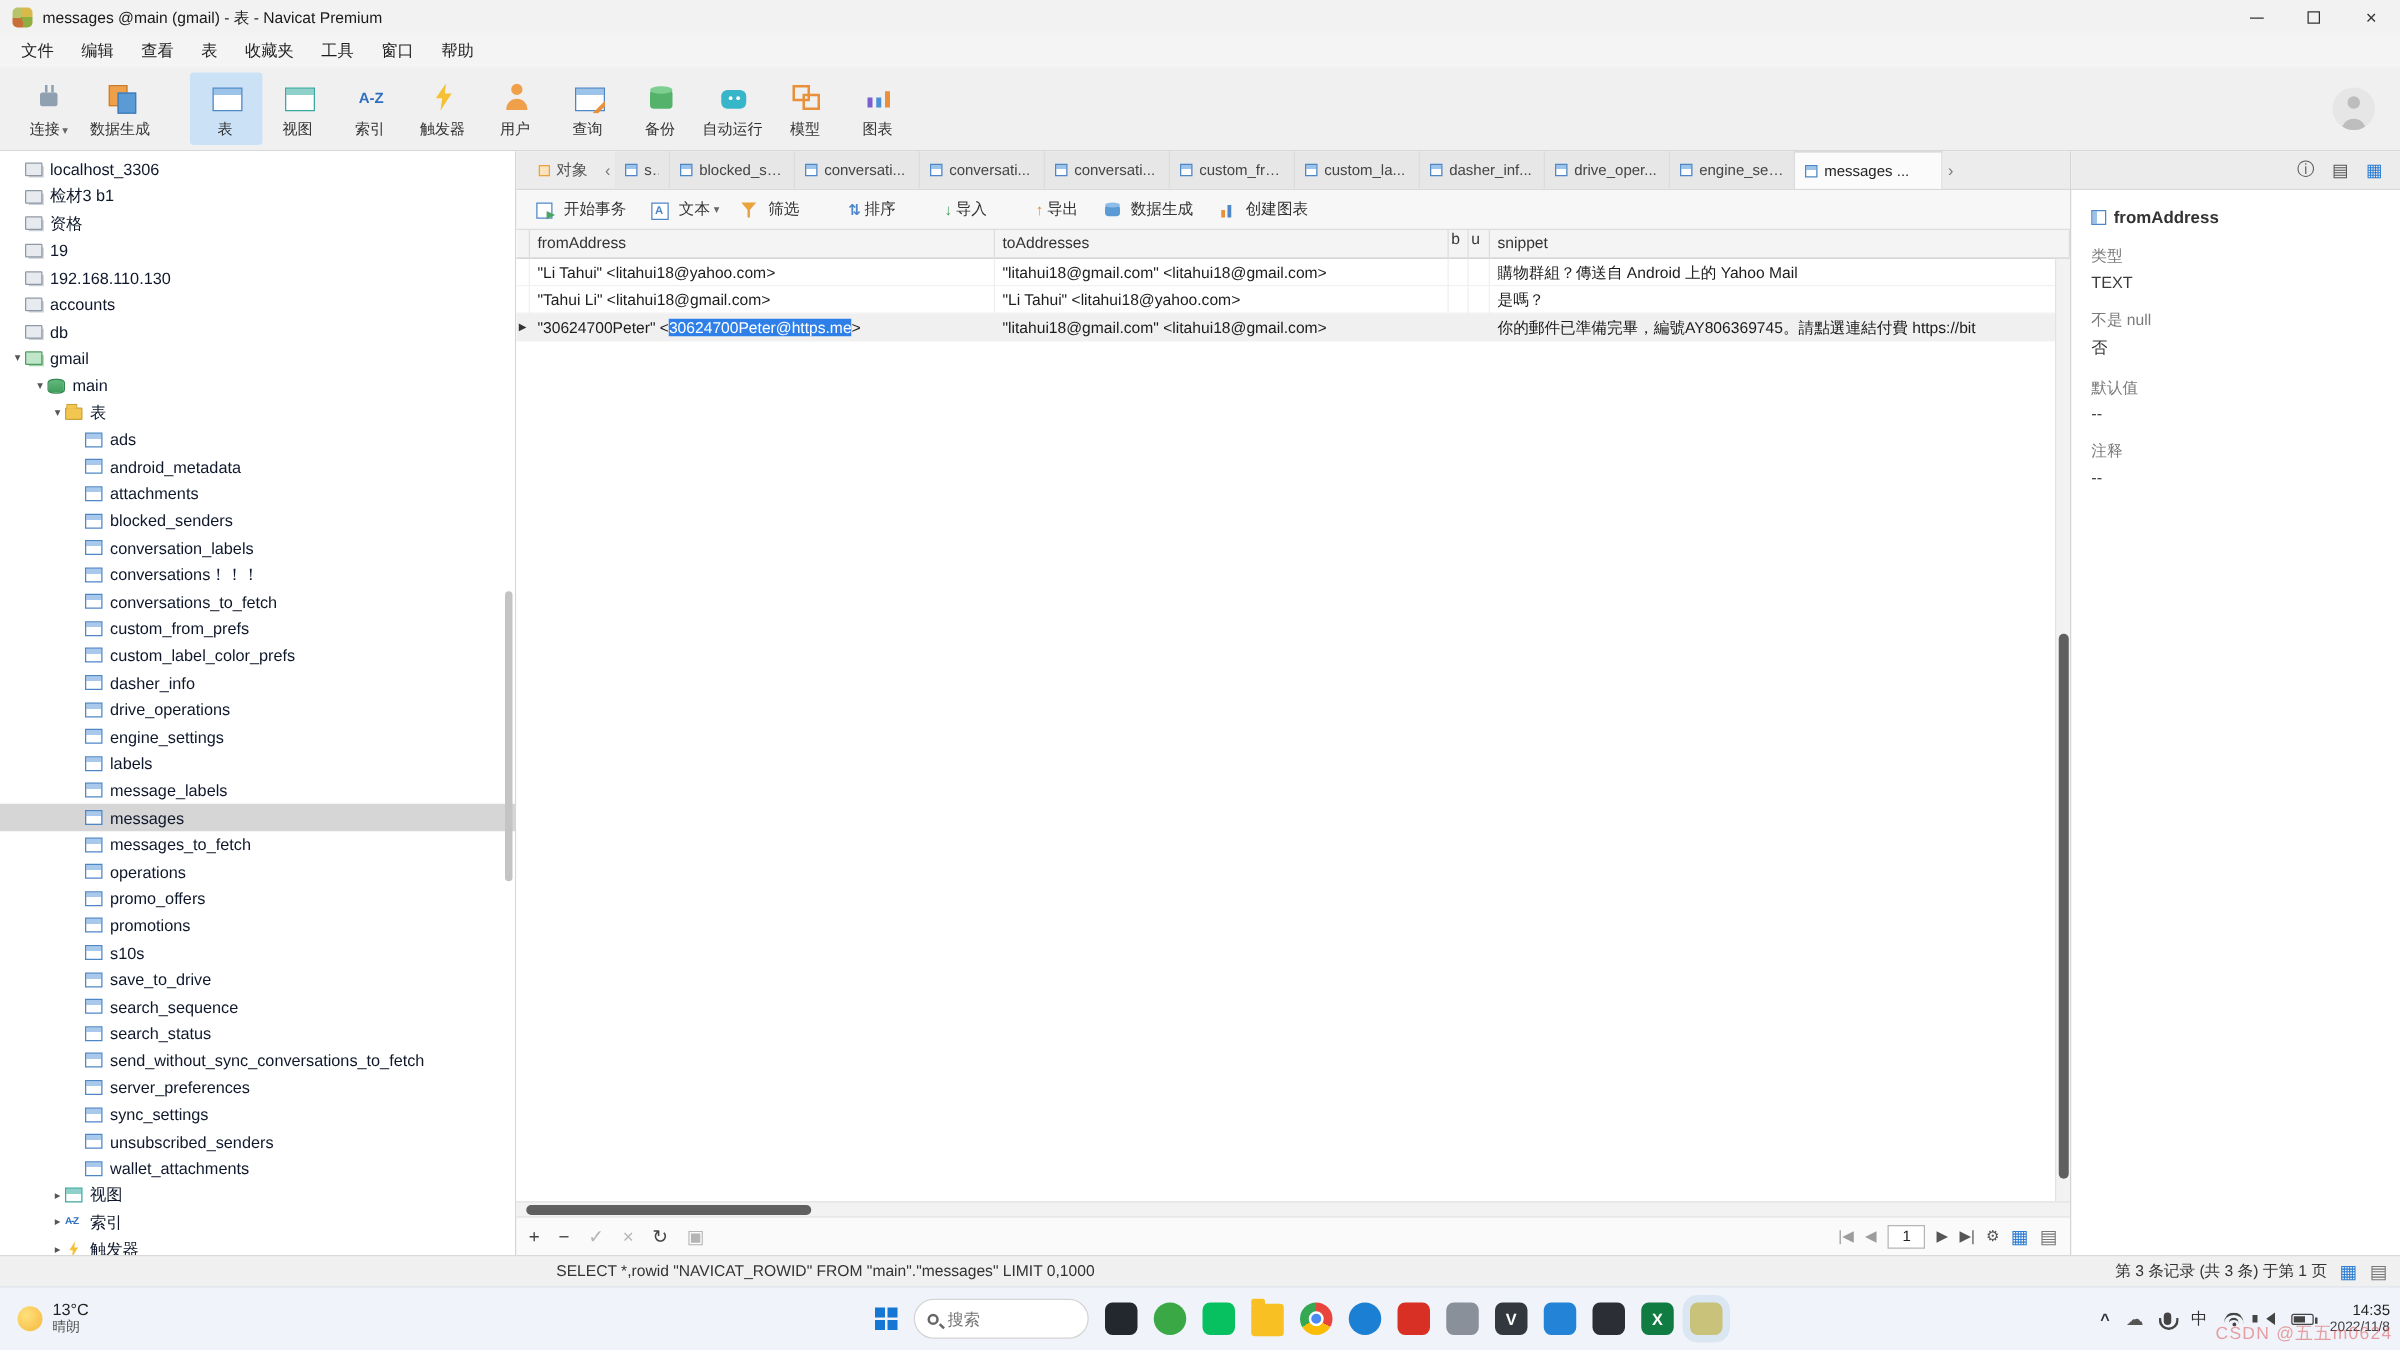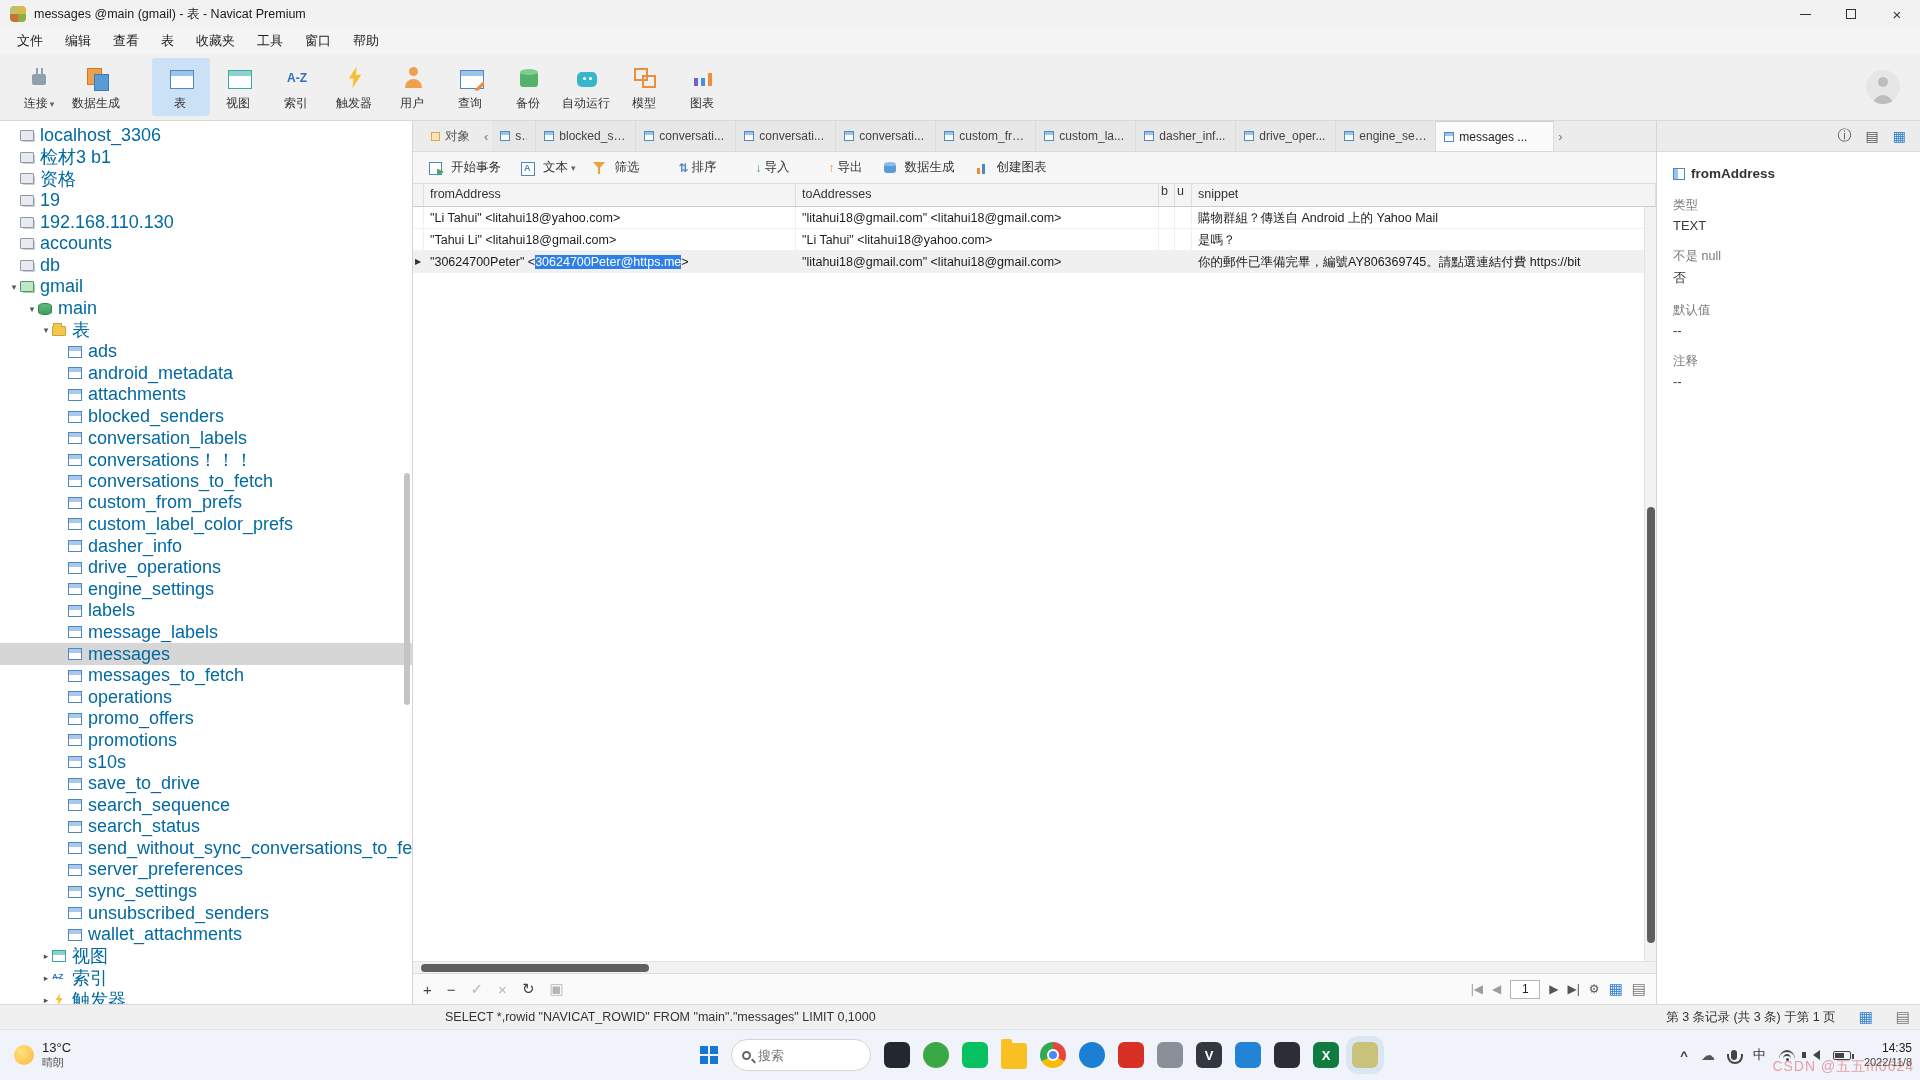--- a/index.html
+++ b/index.html
@@ -54,21 +54,21 @@
   .avatar::after{content:"";position:absolute;left:7px;bottom:-3px;width:20px;height:12px;border-radius:10px 10px 0 0;background:#bdbdbd}
 
   
   .main{flex:1;display:flex;min-height:0;background:#fff}
   
   .sidebar{width:413px;flex:0 0 413px;border-right:1px solid #d5d5d5;background:#fff;position:relative;overflow:hidden;padding-top:4px}
   .tree-row{height:21.6px;display:flex;align-items:center;white-space:nowrap;cursor:default}
   .tree-row.selected{background:#d6d6d6}
   .arrow{width:12px;flex:0 0 12px;font-size:9px;color:#555;text-align:center}
   .ticon{width:14px;height:13px;flex:0 0 14px;margin-right:6px;position:relative;display:inline-block}
-  .tlabel{font-size:18px;color:#0369a1}
+  .tlabel{font-size:13px;color:#0f172a}
   .ic-conn{background:#e7ebf0;border:1px solid #8f98a5;border-radius:1px;height:11px;box-shadow:2px 2px 0 -1px #c9cfd8}
   .ic-conn-green{background:#bfe6c8;border:1px solid #4f9c63;border-radius:1px;height:11px;box-shadow:2px 2px 0 -1px #9fd4ab}
   .ic-db-green{background:linear-gradient(#62b87c,#3f9e5d);border-radius:6px/3px;height:12px;border:1px solid #35874e}
   .ic-folder{background:#f3c64f;border:1px solid #caa338;height:10px;margin-top:2px;border-radius:1px}
   .ic-folder::before{content:"";position:absolute;top:-4px;left:0;width:7px;height:3px;background:#f3c64f;border:1px solid #caa338;border-bottom:none;border-radius:1px 1px 0 0}
   .ic-table{width:13px;border:1px solid #4e86c6;background:linear-gradient(#a9c9ec 0 4px,#fff 4px);height:12px}
   .ic-view{width:13px;border:1px solid #3aa9a0;background:linear-gradient(#8fd0cb 0 4px,#fff 4px);height:12px}
   .ic-az::after{content:"A-Z";position:absolute;left:0;top:1px;font-size:8px;font-weight:bold;color:#2f6fc1;letter-spacing:-1px}
   .ic-trigger::before{content:"";position:absolute;left:2px;top:0;width:10px;height:13px;background:#f5c034;clip-path:polygon(60% 0,15% 55%,43% 55%,35% 100%,85% 38%,55% 38%)}
   .side-scroll{position:absolute;right:2px;top:352px;width:6px;height:232px;background:#c4c4c4;border-radius:3px}
@@ -137,21 +137,21 @@
   .rp-body{padding:14px 0 0 16px}
   .rp-title{display:flex;align-items:center;gap:6px;font-weight:bold;font-size:13.5px;color:#333;margin-bottom:16px}
   .rp-title-icon{width:12px;height:12px;border:1px solid #4e86c6;background:linear-gradient(90deg,#9cc3ea 0 4px,#fff 4px)}
   .rp-field{margin-bottom:15px}
   .rp-label{color:#7a7a7a;font-size:12.5px;margin-bottom:4px}
   .rp-value{color:#3a3a3a;font-size:13px}
 
   
   .statusbar{height:25px;flex:0 0 25px;background:#f0f0f0;border-top:1px solid #d9d9d9;display:flex;align-items:center;font-size:12.5px;color:#333}
   .sb-sql{margin-left:445px;white-space:nowrap;overflow:hidden}
-  .sb-right{margin-left:auto;display:flex;align-items:center;gap:23px;padding-right:10px;white-space:nowrap}
+  .sb-right{margin-left:auto;display:flex;align-items:center;gap:10px;padding-right:10px;white-space:nowrap}
 
   
   .taskbar{height:51px;flex:0 0 51px;background:#f0f4fa;border-top:1px solid #e0e4ea;position:relative}
   .weather{position:absolute;left:14px;top:0;height:100%;display:flex;align-items:center;gap:8px}
   .sun{width:20px;height:20px;border-radius:50%;background:radial-gradient(circle at 35% 35%,#ffe17d,#f6b73c)}
   .wx-temp{font-size:13px;color:#222;line-height:1.15}
   .wx-desc{font-size:11px;color:#555;line-height:1.15}
   .tk-center{position:absolute;left:700px;top:0;height:100%;display:flex;align-items:center;gap:13px}
   .winlogo{width:18px;height:18px;background:
     linear-gradient(#1577d3,#1577d3) 0 0/8px 8px no-repeat,

